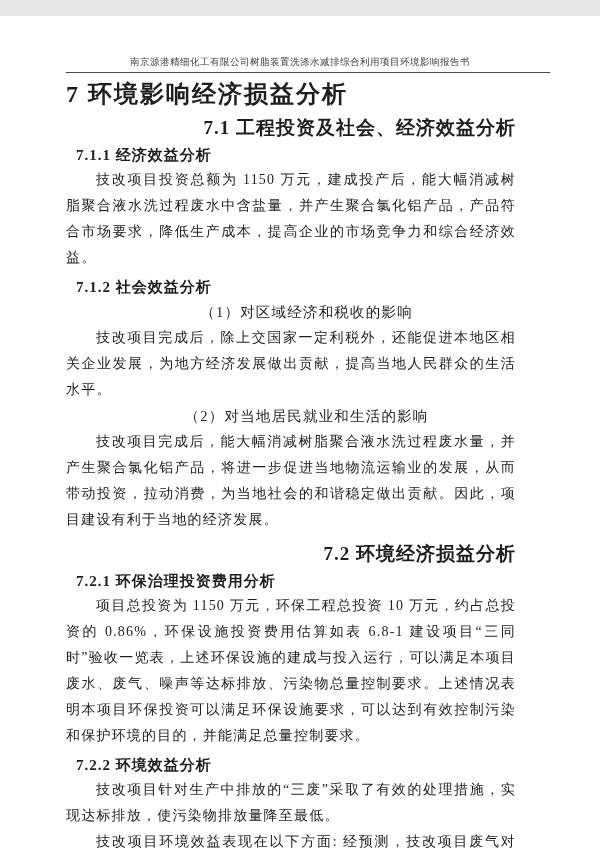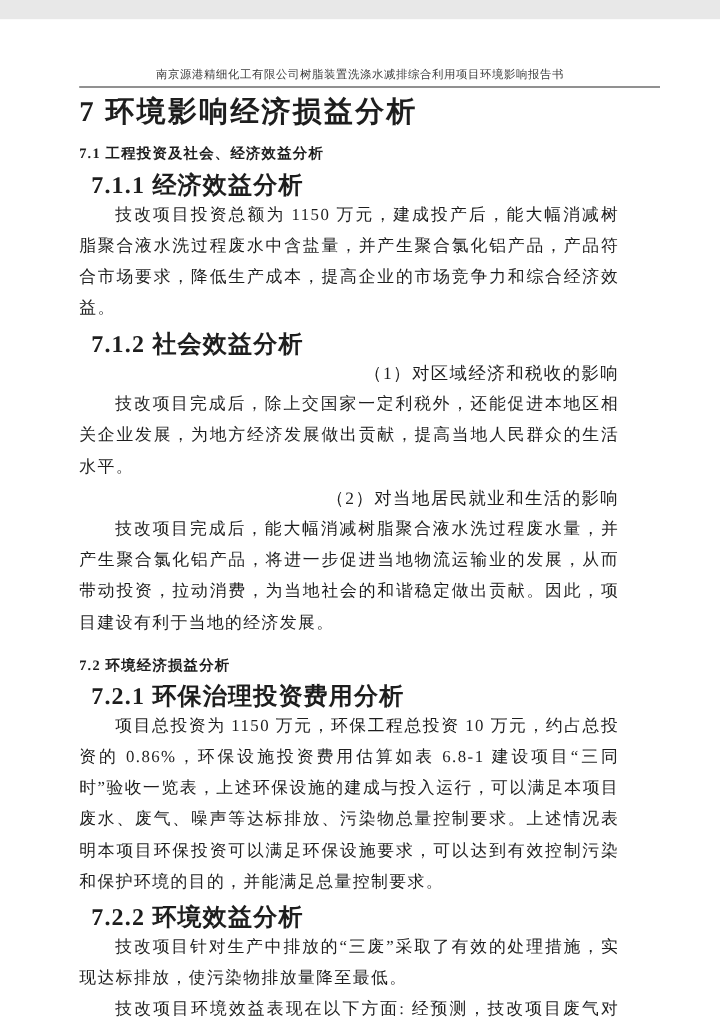--- a/index.html
+++ b/index.html
@@ -39,28 +39,29 @@
     width: 450px;
   }
   .chapter-title {
     font-size: 24px;
     line-height: 26px;
     font-weight: bold;
     letter-spacing: 2px;
     margin: 8px 0 6px 0;
   }
   .section-title {
-    font-size: 12px;
+    font-size: 19px;
     line-height: 22px;
     font-weight: bold;
     letter-spacing: 1px;
     margin: 10px 0 4px 0;
+    text-align: right;
   }
   .subsection-title {
-    font-size: 20px;
+    font-size: 15px;
     line-height: 20px;
     font-weight: bold;
     letter-spacing: 1px;
     margin: 6px 0 2px 10px;
     font-family: Liberation Serif, serif;
   }
   .body-para {
     font-size: 14px;
     line-height: 26px;
     letter-spacing: 1.2px;
@@ -68,21 +69,21 @@
     text-indent: 2.15em;
     text-align: justify;
     text-justify: inter-ideograph;
   }
   .subitem-line {
     font-size: 14.5px;
     line-height: 26px;
     letter-spacing: 1.2px;
     margin: 0;
     text-indent: 2.15em;
-    text-align: right;
+    text-align: center;
     font-family: Liberation Serif, serif;
   }
   .page-number {
     position: absolute;
     top: 783px;
     left: 0;
     right: 0;
     text-align: center;
     font-size: 10.5px;
     letter-spacing: 0.5px;

